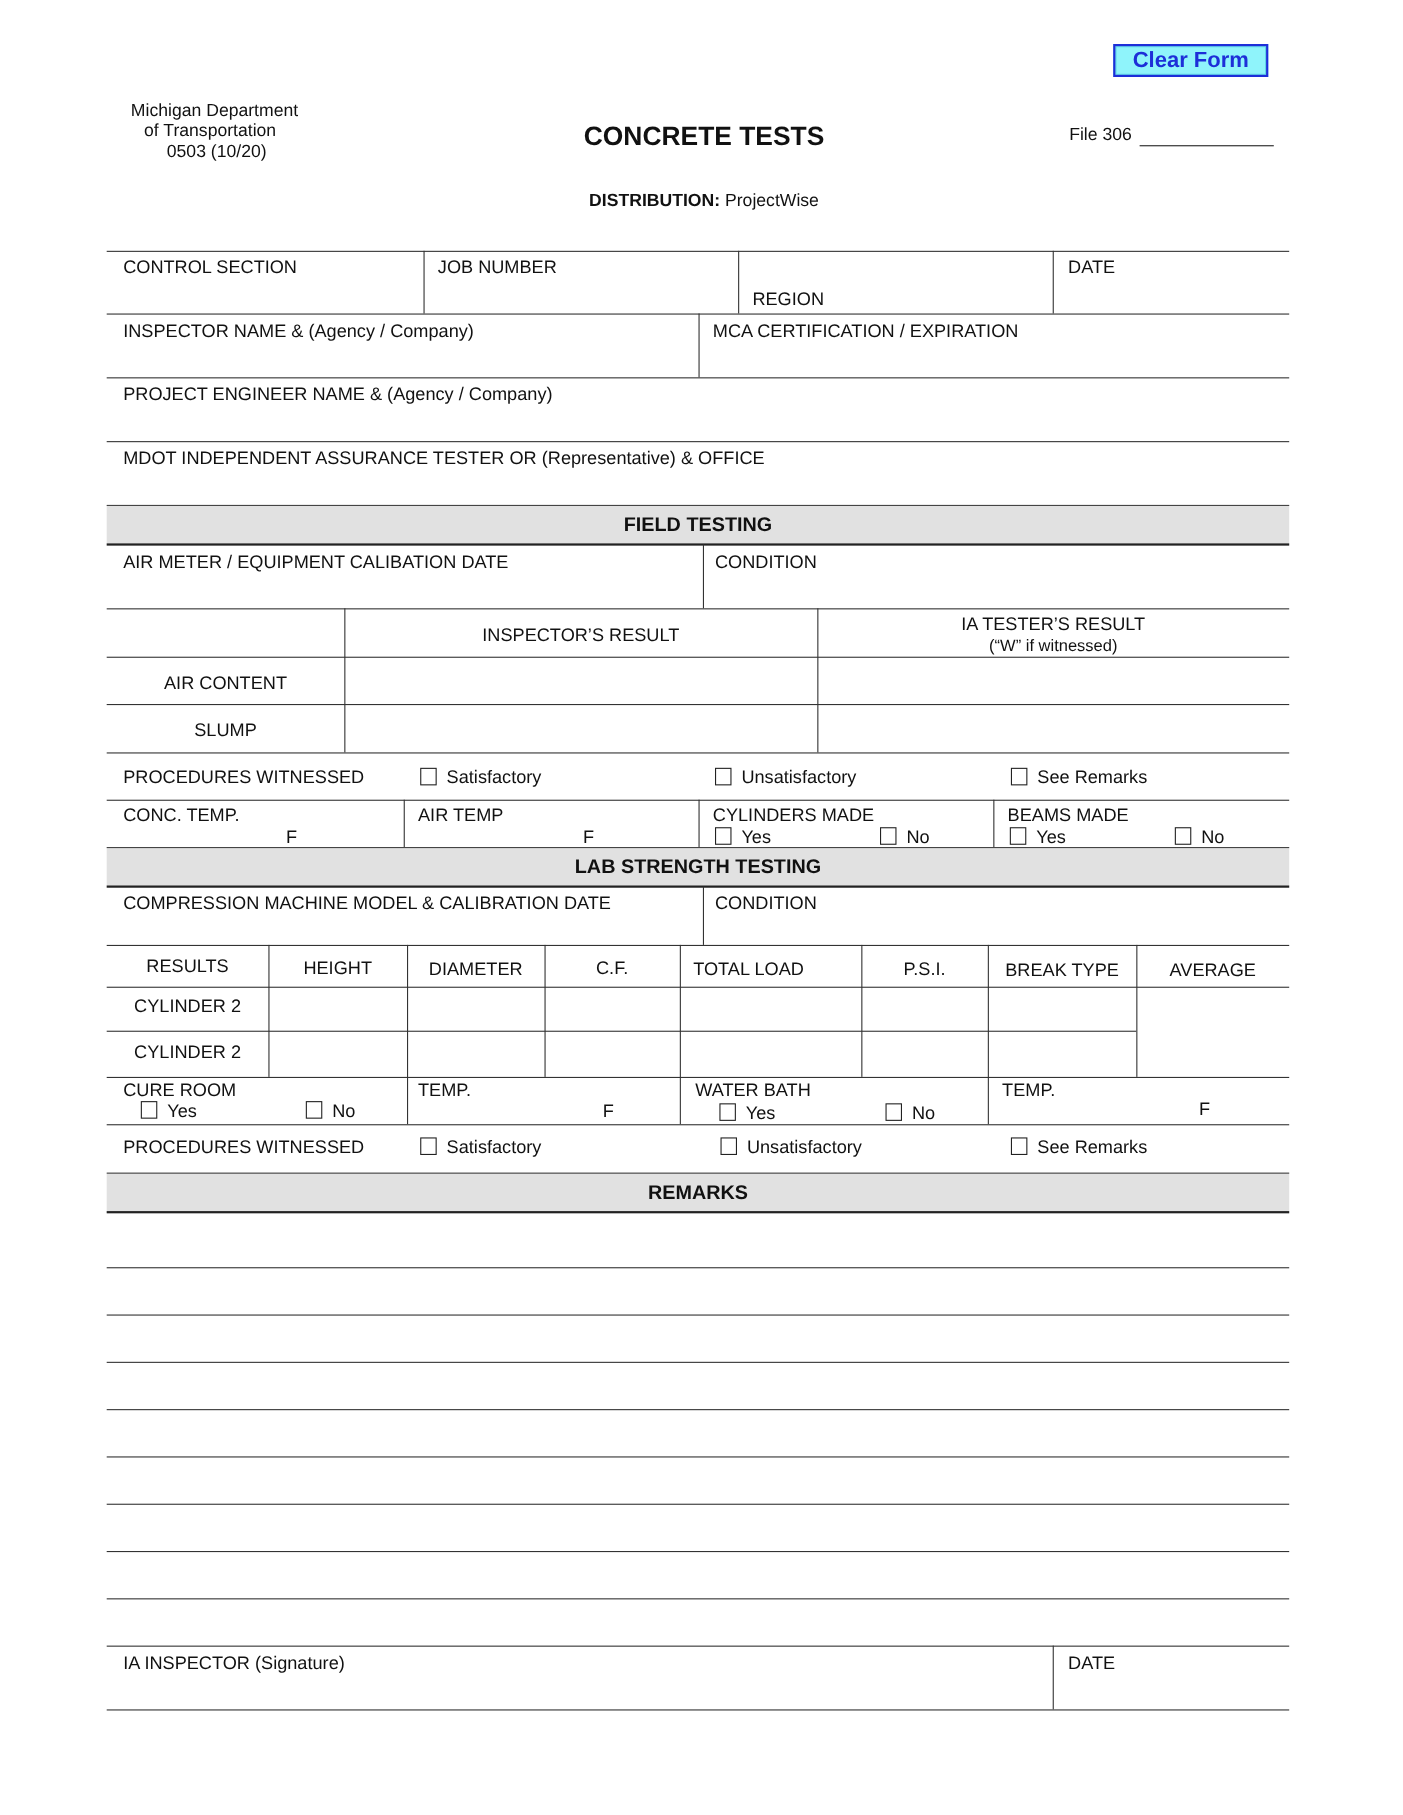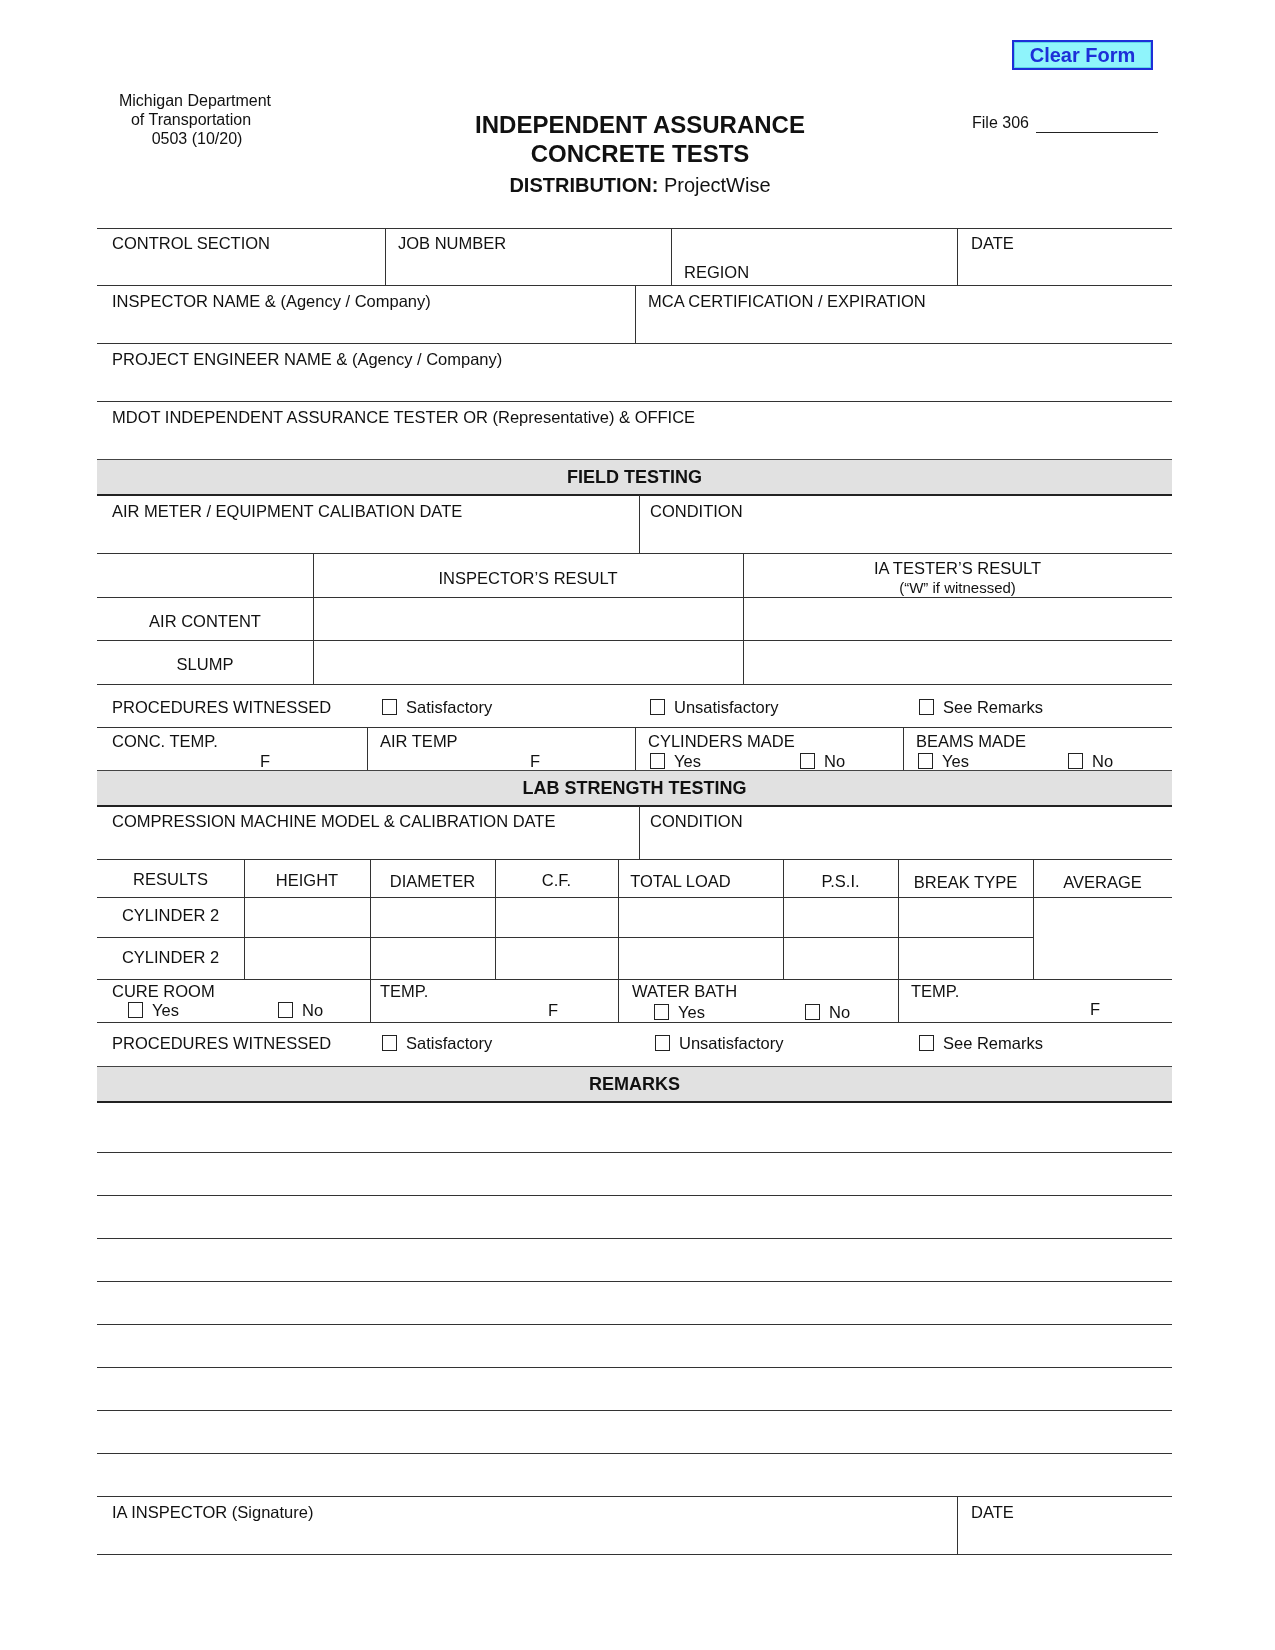--- a/index.html
+++ b/index.html
@@ -28,24 +28,23 @@
 
 <button id="clear-btn">Clear Form</button>
 
 <div class="lbl ctr" style="left:100px; top:91px; width:190px; line-height:19px; font-size:16px;">
   <div>Michigan Department</div>
   <div style="margin-left:-8px;">of Transportation</div>
   <div style="margin-left:4px;">0503 (10/20)</div>
 </div>
 
 <div class="abs ctr" style="left:420px; top:110px; width:440px; font-weight:bold; font-size:24px; line-height:29px;">
-  <div>INDEPENDENT ASSURANCE</div>
   <div>CONCRETE TESTS</div>
 </div>
-<div class="abs ctr" style="left:420px; top:174px; width:440px; font-size:20px;">
+<div class="abs ctr" style="left:420px; top:174px; width:440px; font-size:16px;">
   <b>DISTRIBUTION:</b>
   <span>ProjectWise</span>
 </div>
 
 <div class="lbl" style="left:972px; top:114px; font-size:16px;">File 306</div>
 <input class="field" style="left: 1036px; top: 112px; width: 118px; height: 18px; border-bottom: 1.3px solid rgb(34, 34, 34);" value="">
 
 <div class="hl" style="left:97px; width:1075px; top:228px;"></div>
 <div class="vl" style="left:385px; top:228px; height:57px;"></div>
 <div class="vl" style="left:671px; top:228px; height:57px;"></div>

